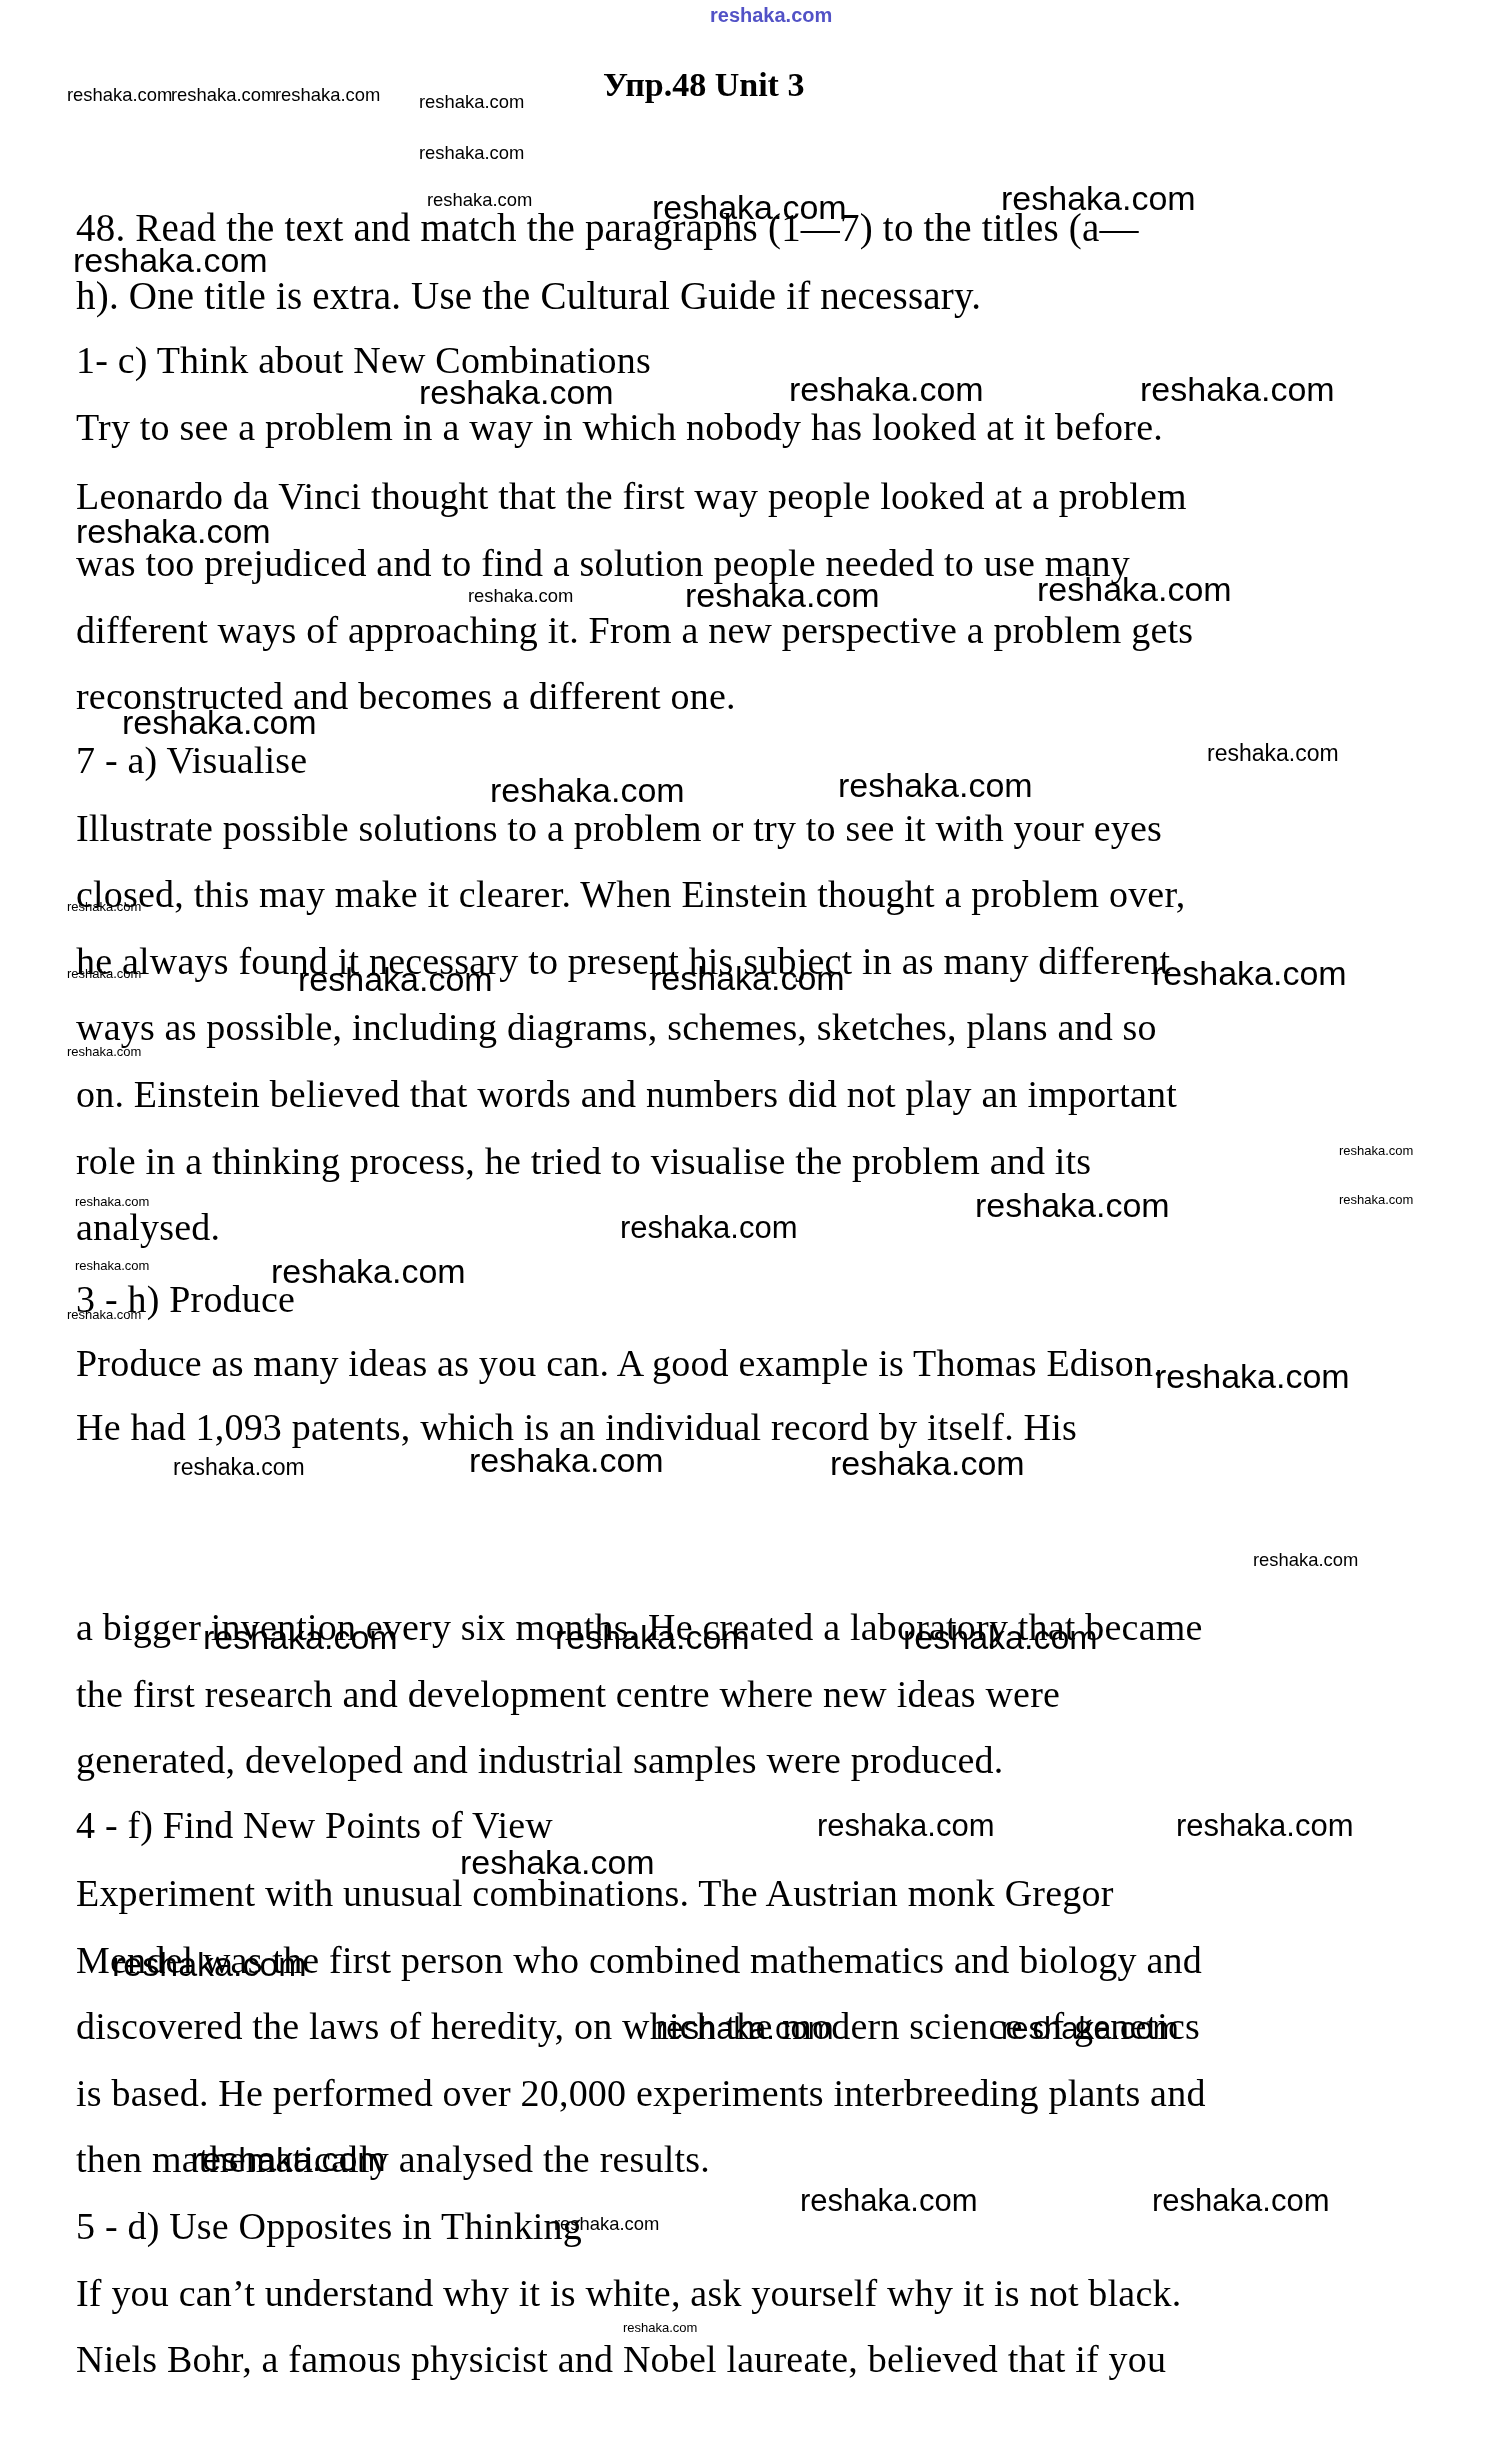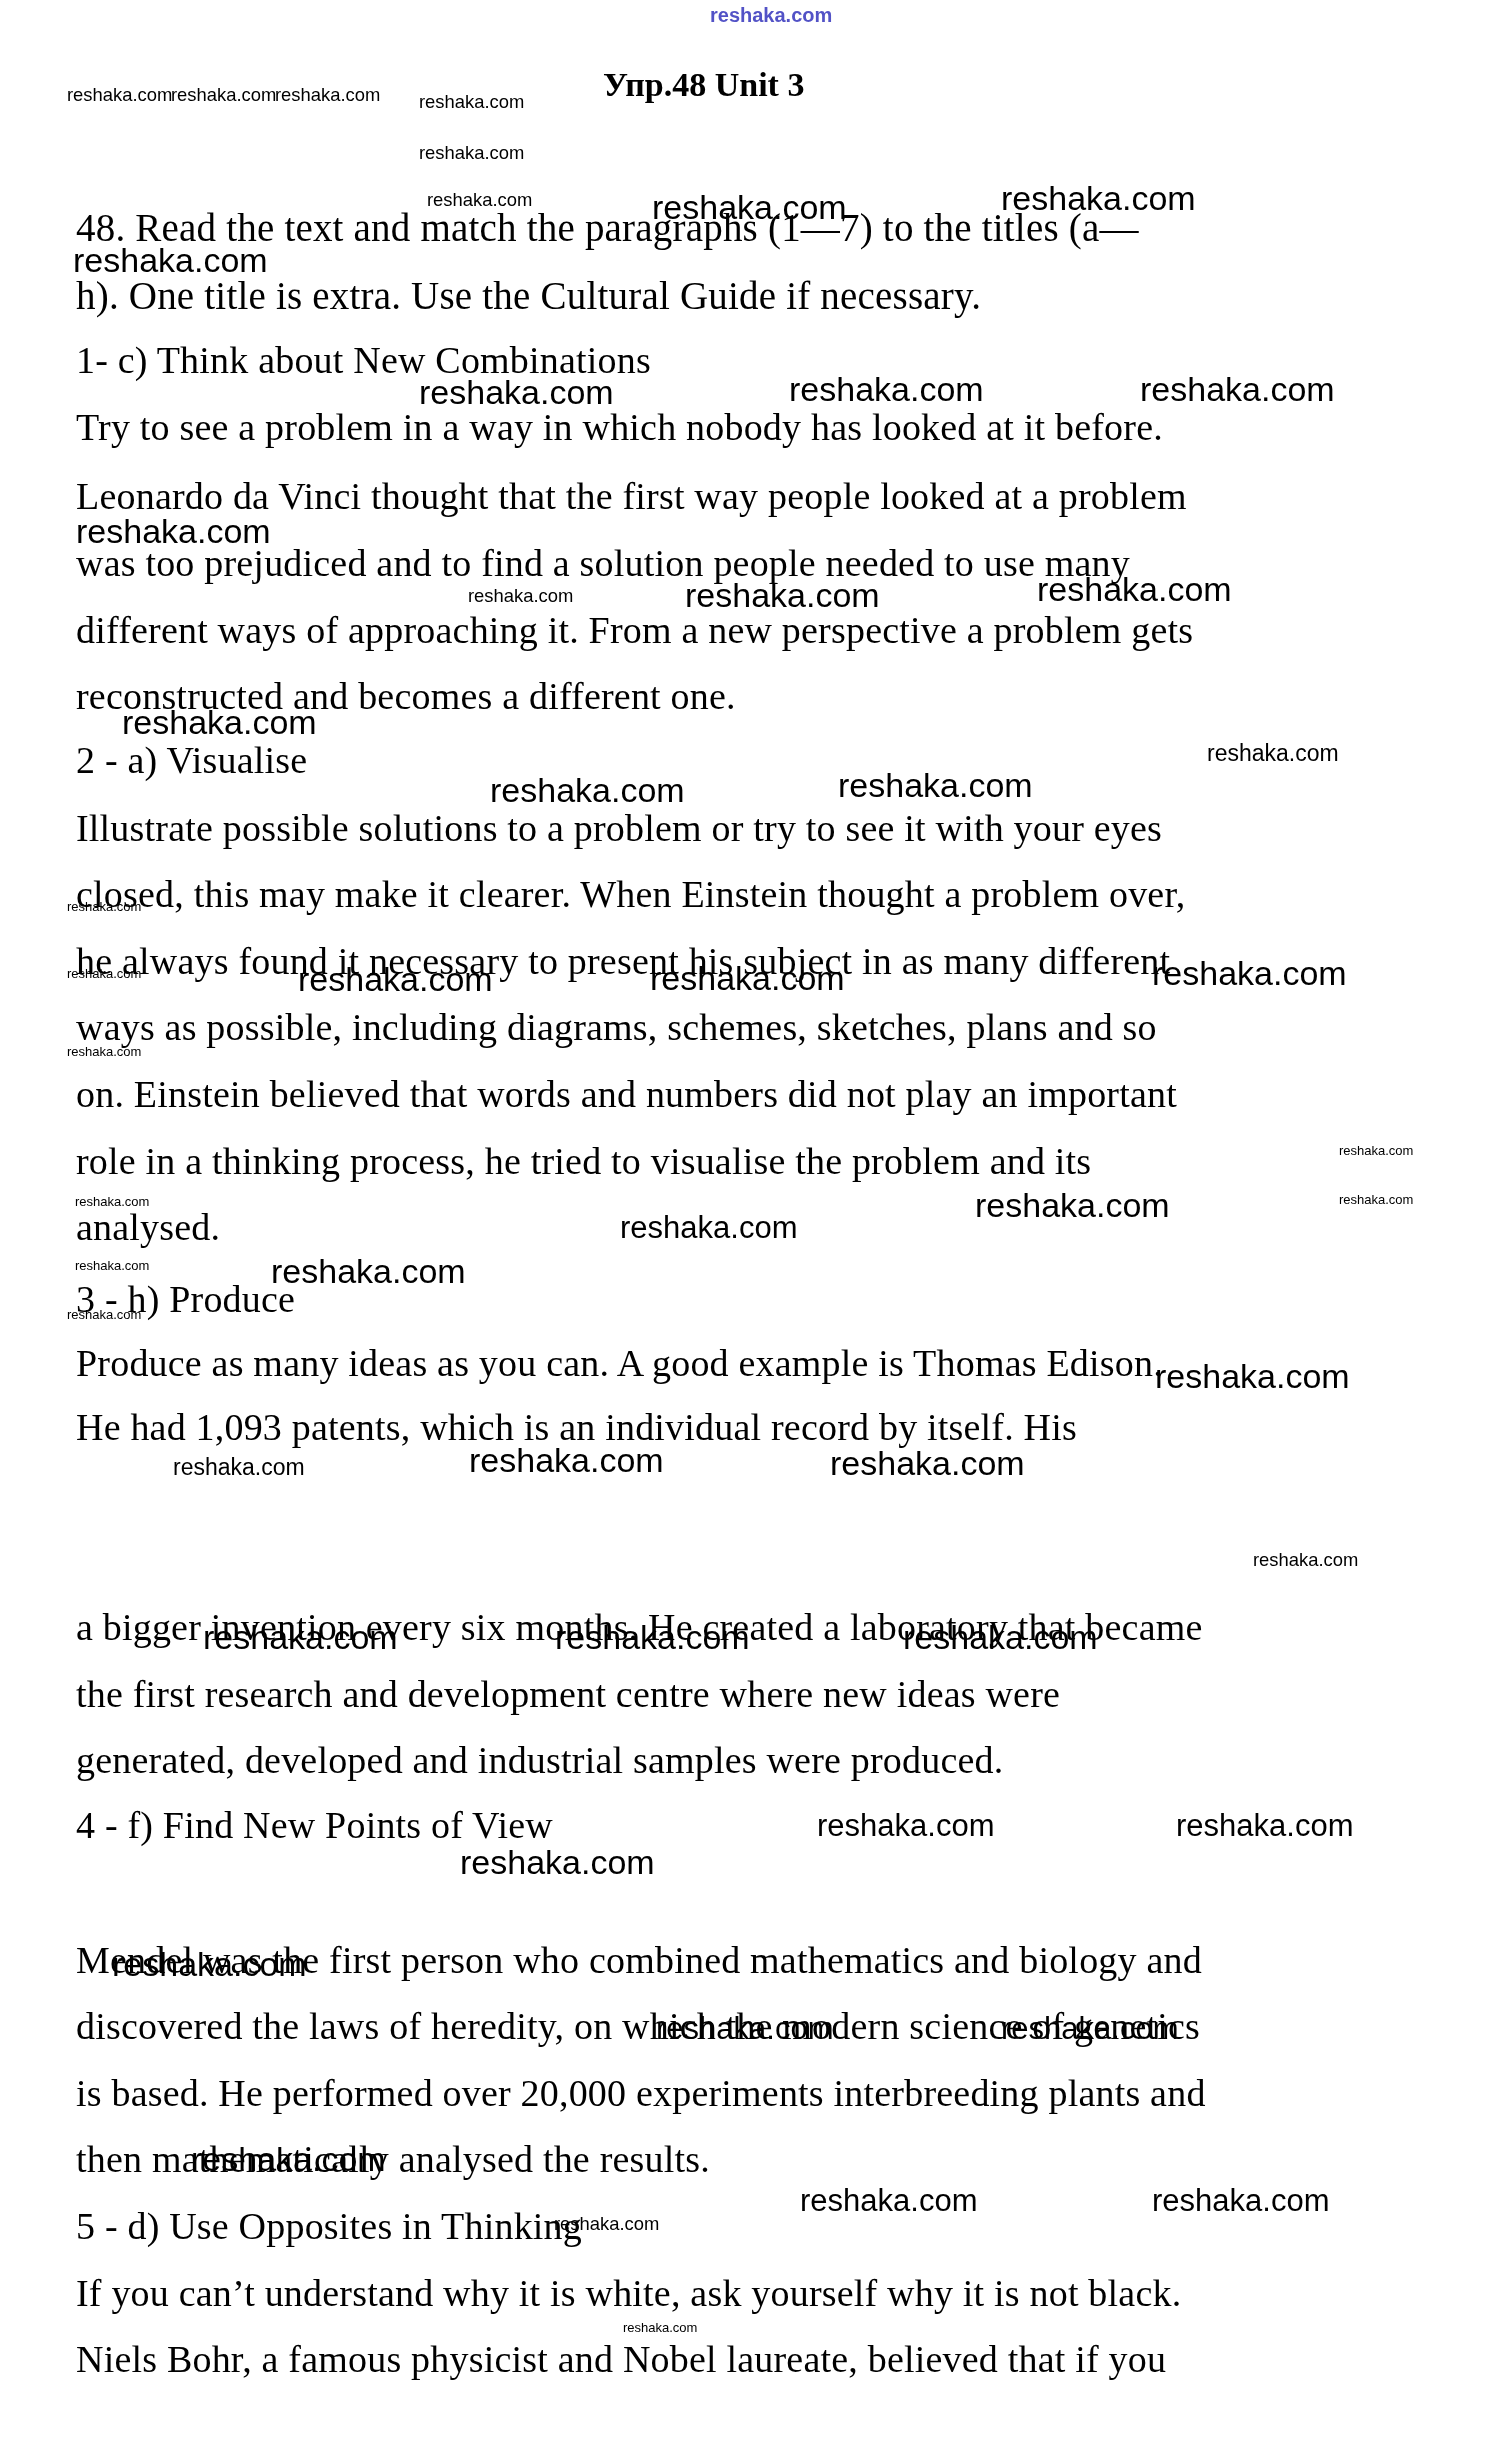--- a/index.html
+++ b/index.html
@@ -50,37 +50,38 @@
   <div class="tline task-head" style="top:207px">48. Read the text and match the paragraphs (1—7) to the titles (a—</div>
   <div class="tline task-head" style="top:275px">h). One title is extra. Use the Cultural Guide if necessary.</div>
 
   <div class="tline" style="top:340px">1- c) Think about New Combinations</div>
   <div class="tline" style="top:407px">Try to see a problem in a way in which nobody has looked at it before.</div>
   <div class="tline" style="top:476px">Leonardo da Vinci thought that the first way people looked at a problem</div>
   <div class="tline" style="top:543px">was too prejudiced and to find a solution people needed to use many</div>
   <div class="tline" style="top:610px">different ways of approaching it. From a new perspective a problem gets</div>
   <div class="tline" style="top:676px">reconstructed and becomes a different one.</div>
 
-  <div class="tline" style="top:740px">2 - a) Visualise</div>
+  <div class="tline" style="top:740px">7 - a) Visualise</div>
   <div class="tline" style="top:808px">Illustrate possible solutions to a problem or try to see it with your eyes</div>
   <div class="tline" style="top:874px">closed, this may make it clearer. When Einstein thought a problem over,</div>
   <div class="tline" style="top:941px">he always found it necessary to present his subject in as many different</div>
   <div class="tline" style="top:1007px">ways as possible, including diagrams, schemes, sketches, plans and so</div>
   <div class="tline" style="top:1074px">on. Einstein believed that words and numbers did not play an important</div>
   <div class="tline" style="top:1141px">role in a thinking process, he tried to visualise the problem and its</div>
   <div class="tline" style="top:1207px">analysed.</div>
 
   <div class="tline" style="top:1279px">3 - h) Produce</div>
   <div class="tline" style="top:1343px">Produce as many ideas as you can. A good example is Thomas Edison.</div>
   <div class="tline" style="top:1407px">He had 1,093 patents, which is an individual record by itself. His</div>
   <div class="tline" style="top:1607px">a bigger invention every six months. He created a laboratory that became</div>
   <div class="tline" style="top:1674px">the first research and development centre where new ideas were</div>
   <div class="tline" style="top:1740px">generated, developed and industrial samples were produced.</div>
 
   <div class="tline" style="top:1805px">4 - f) Find New Points of View</div>
+  <div class="tline" style="top:1873px">Experiment with unusual combinations. The Austrian monk Gregor</div>
   <div class="tline" style="top:1940px">Mendel was the first person who combined mathematics and biology and</div>
   <div class="tline" style="top:2006px">discovered the laws of heredity, on which the modern science of genetics</div>
   <div class="tline" style="top:2073px">is based. He performed over 20,000 experiments interbreeding plants and</div>
   <div class="tline" style="top:2139px">then mathematically analysed the results.</div>
 
   <div class="tline" style="top:2206px">5 - d) Use Opposites in Thinking</div>
   <div class="tline" style="top:2273px">If you can’t understand why it is white, ask yourself why it is not black.</div>
   <div class="tline" style="top:2339px">Niels Bohr, a famous physicist and Nobel laureate, believed that if you</div>
 
   <span class="wm wm-blue" style="left:710px;top:4.6px">reshaka.com</span>

